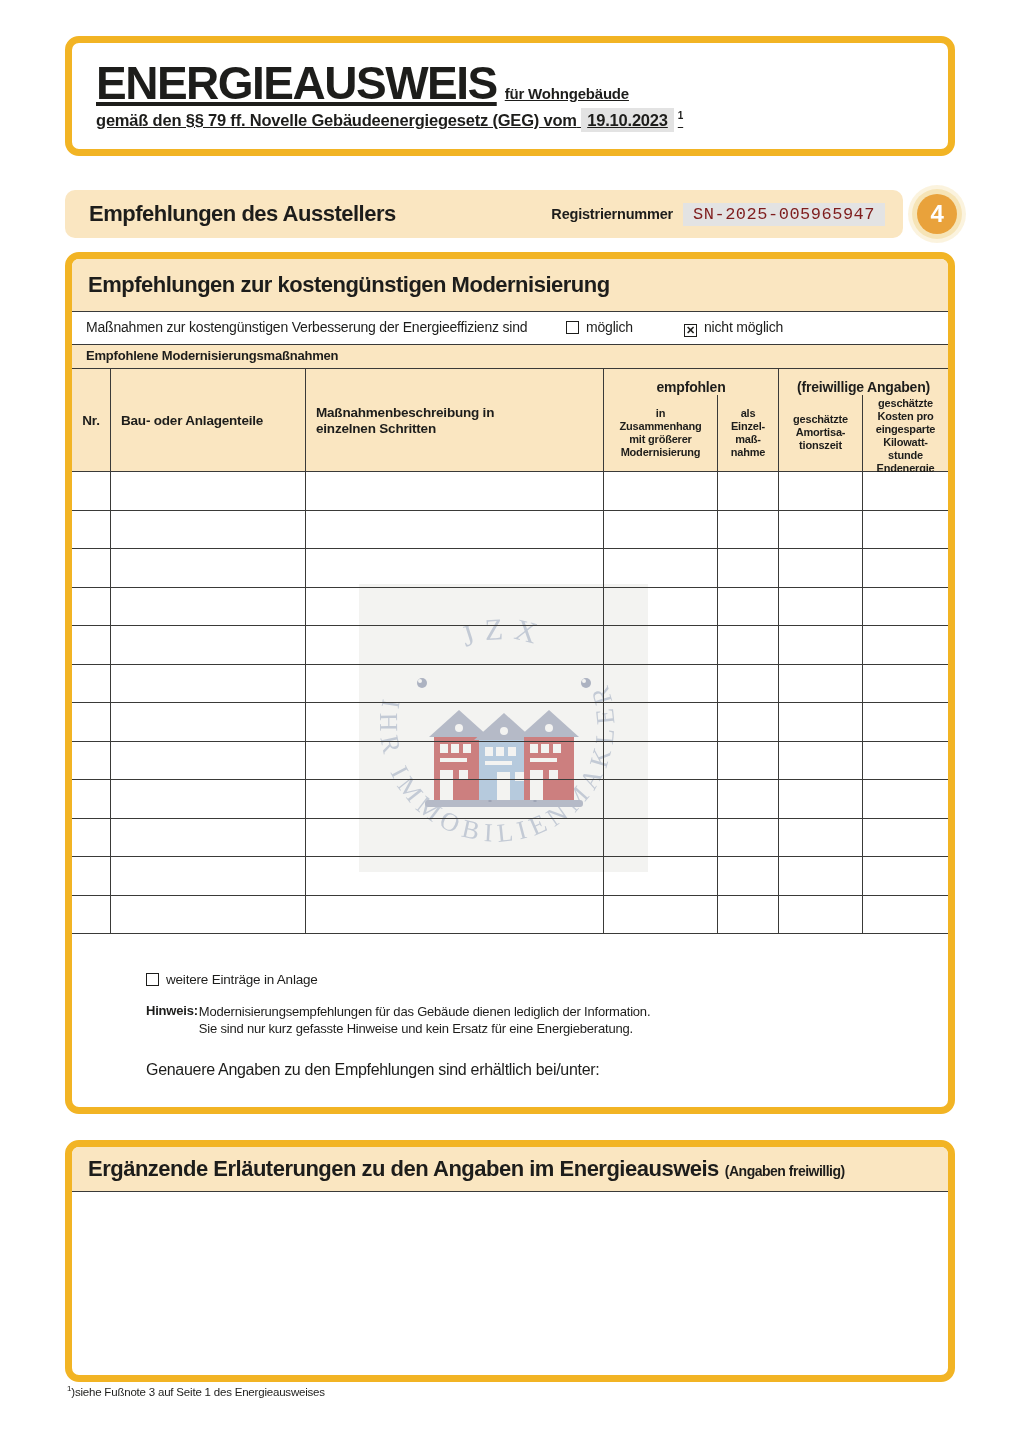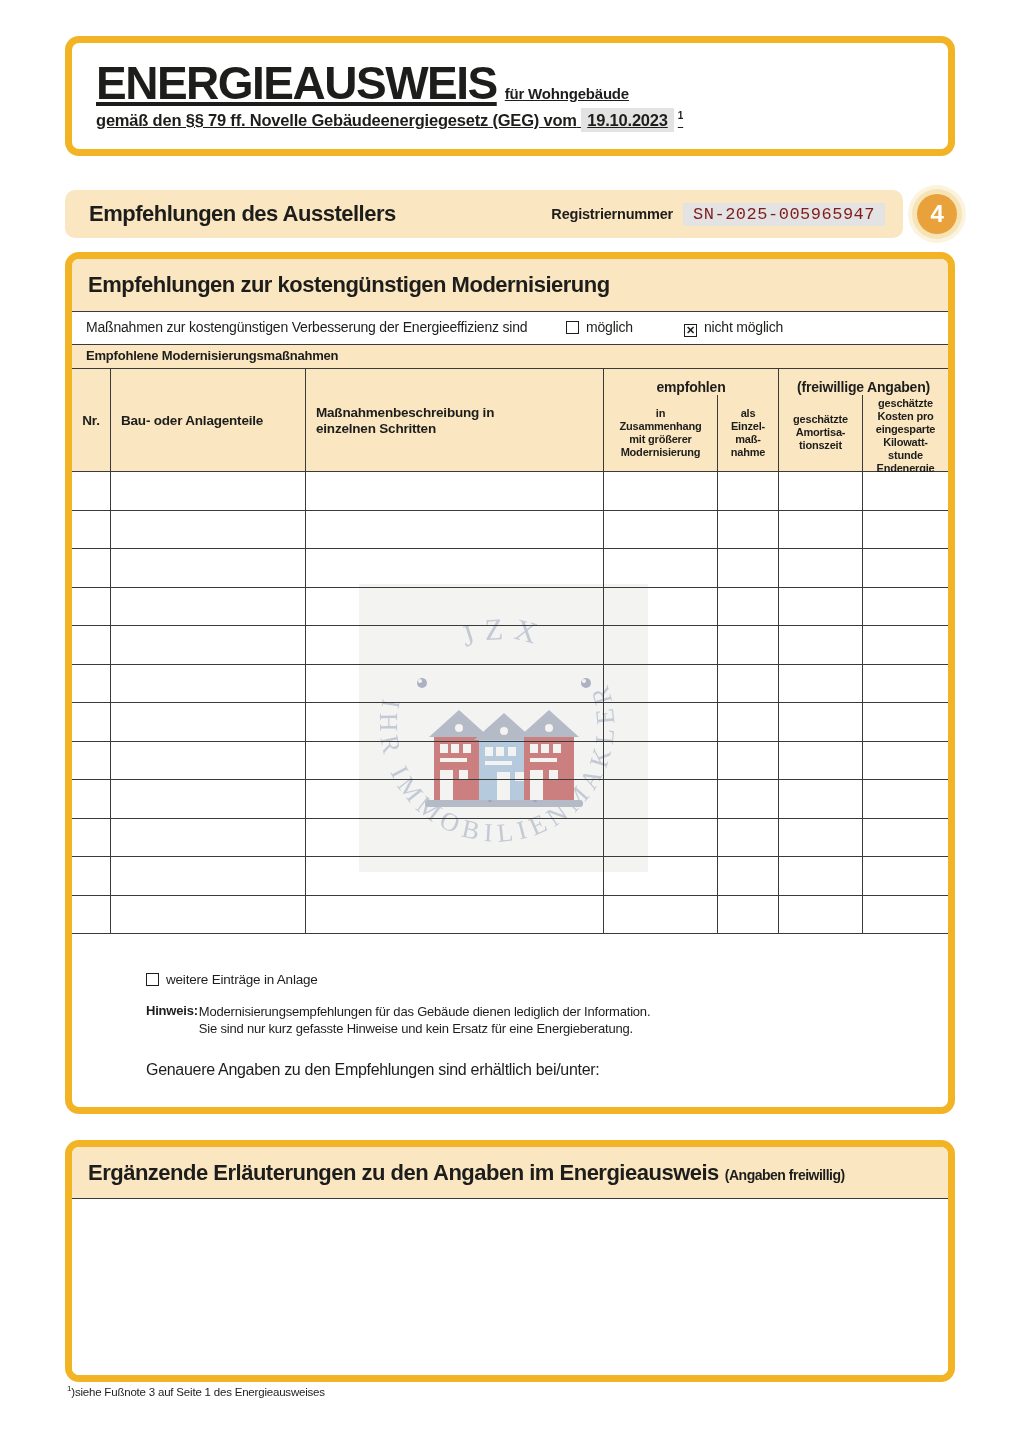--- a/index.html
+++ b/index.html
@@ -70,21 +70,21 @@
   
   .box-footer { padding:38px 0 0 74px; background:#fff; font-size:13.5px; }
   .more-line { margin-bottom:16px; }
   .note { display:flex; gap:1px; margin-bottom:24px; font-size:13px; }
   .note-label { font-weight:bold; }
   .note-lines { line-height:17px; }
   .details-line { font-size:16px; letter-spacing:-0.3px; }
 
   
   .bottom-box { left:65px; top:1140px; width:890px; height:242px; }
-  .bottom-box .band-title { height:52px; }
+  .bottom-box .band-title { height:45px; }
   .band-suffix { font-size:14px; font-weight:bold; margin-left:6px; }
 
   
   .footnote { position:absolute; left:67px; top:1384px; font-size:11.5px; color:#1d1d1b; }
   .footnote sup { font-size:8px; }
 </style>
 </head>
 <body>
 
 <div class="page">

